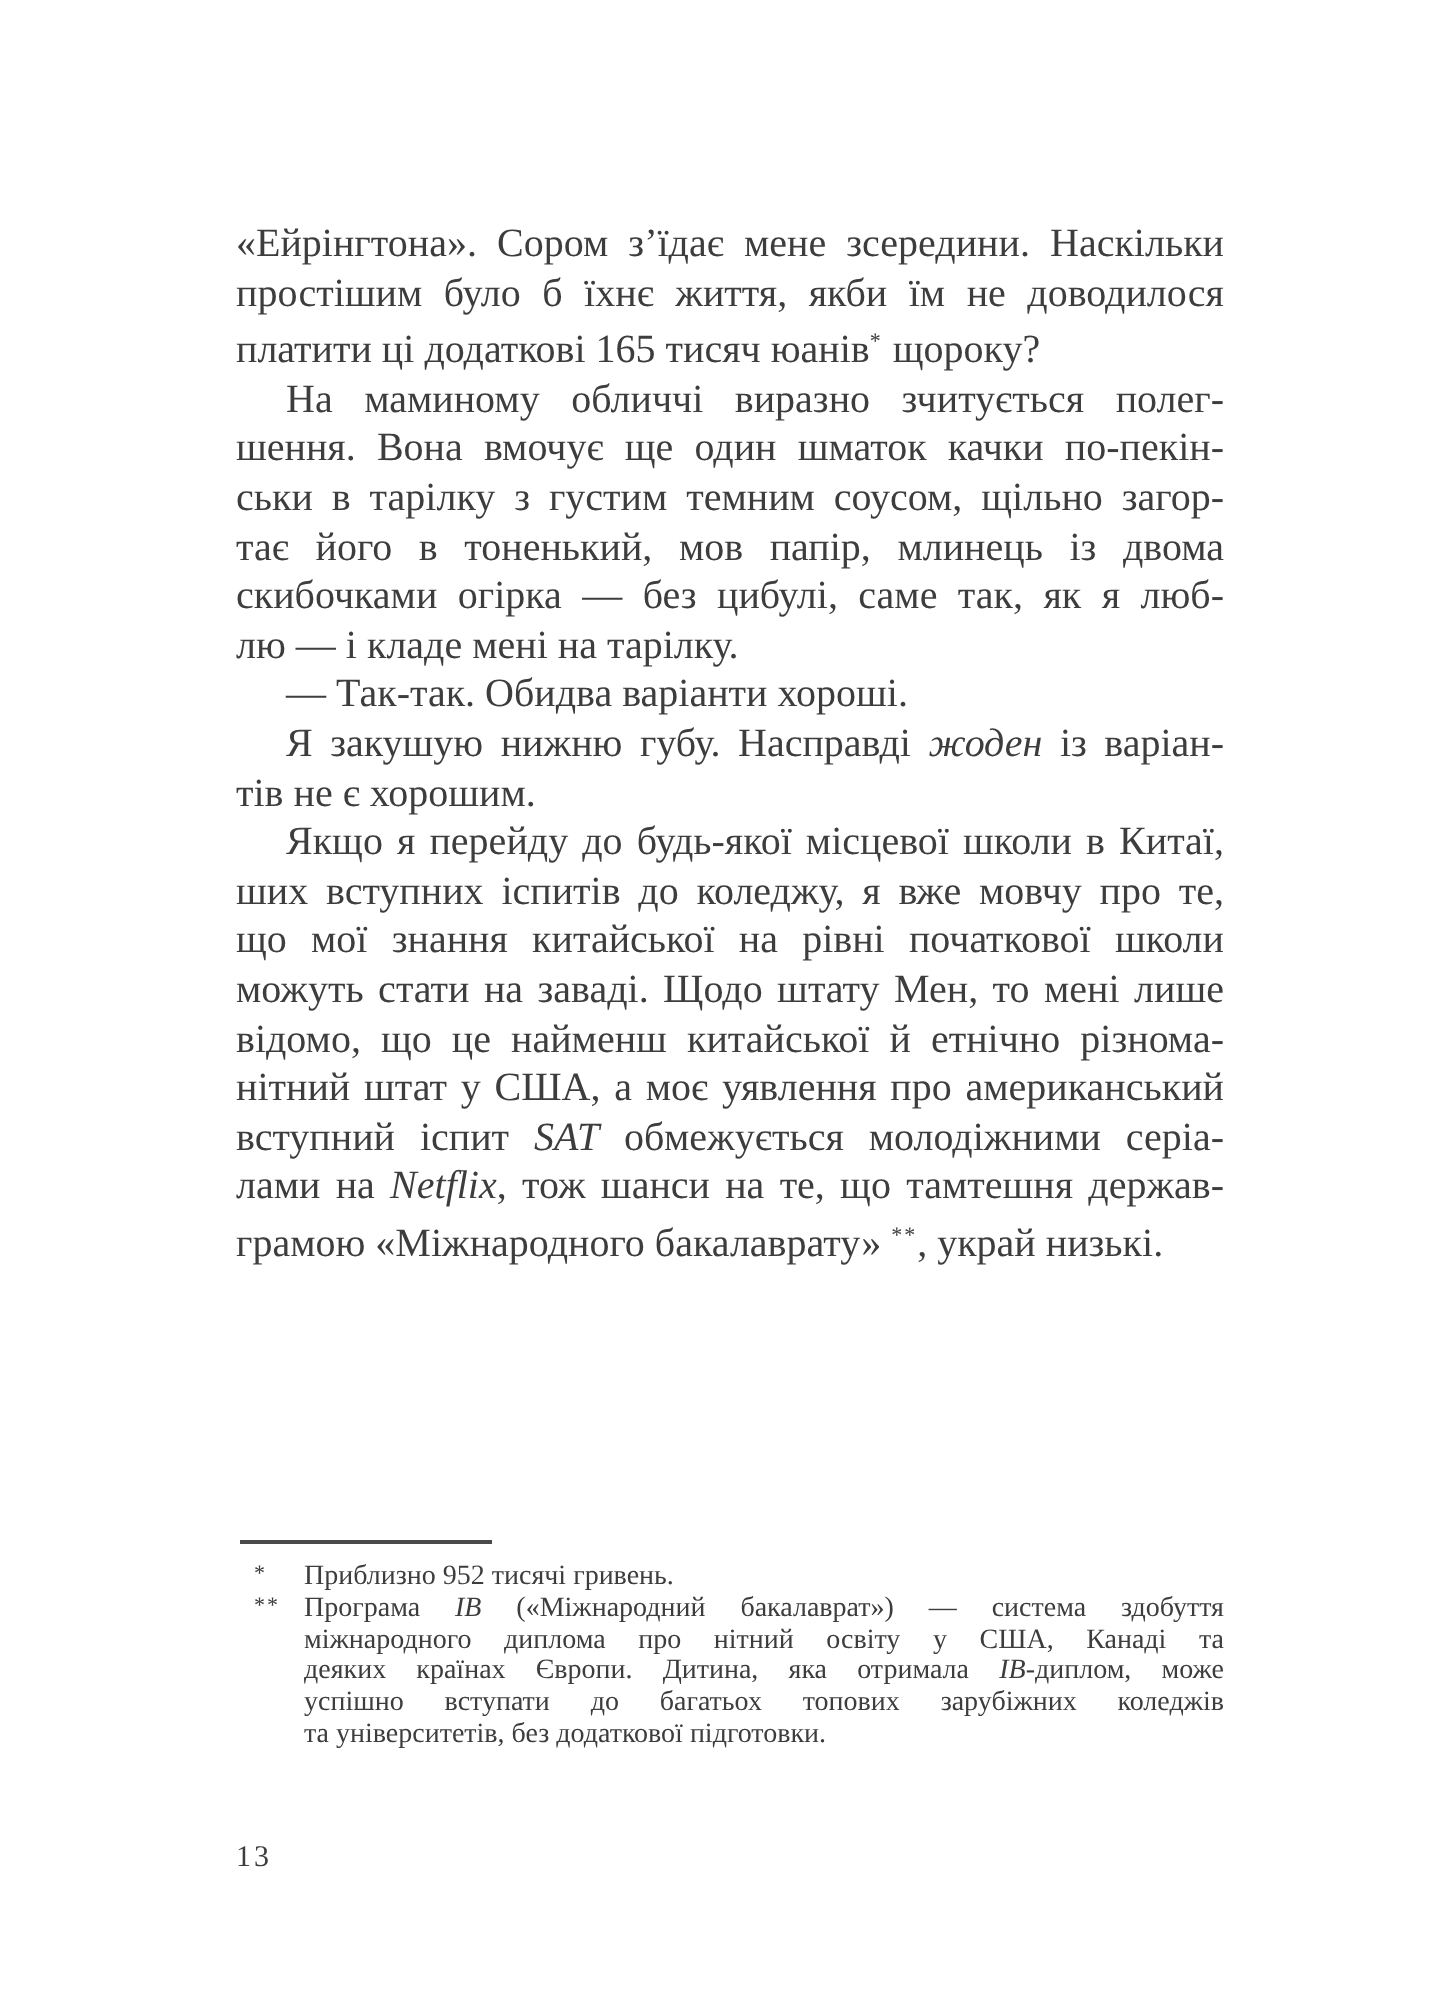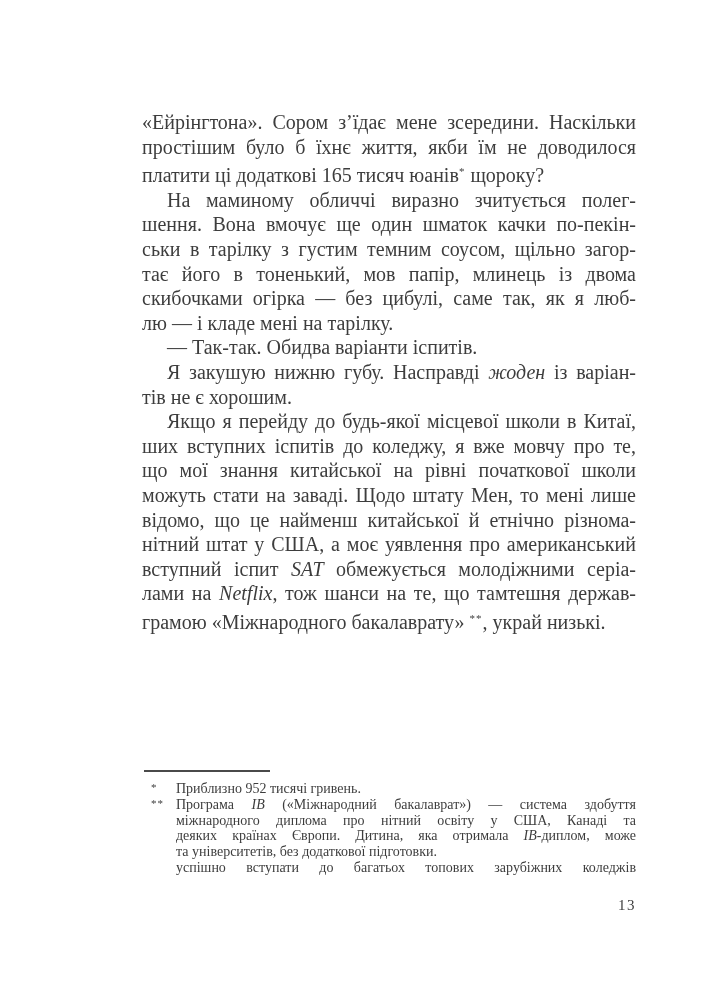--- a/index.html
+++ b/index.html
@@ -12,21 +12,20 @@
     background: #ffffff;
     overflow: hidden;
   }
   .page {
     position: relative;
     width: 620px;
     height: 1000px;
     font-family: "Liberation Serif", serif;
     color: #3d3d3d;
     background: #ffffff;
-    margin-left: 24px;
   }
   .body-text {
     position: absolute;
     left: 118px;
     top: 110px;
     width: 494px;
     font-size: 20px;
     line-height: 24.6px;
   }
   .paragraph { margin: 0; }
@@ -70,23 +69,23 @@
     font-size: 11px;
     letter-spacing: 1px;
     position: relative;
     top: -1px;
     flex: none;
   }
   .fn-text { flex: 1; }
   .page-number {
     position: absolute;
     left: 118px;
-    top: 897px;
+    top: 921px;
     width: 494px;
-    text-align: right;
+    text-align: left;
     font-size: 15px;
     letter-spacing: 1.5px;
   }
 </style>
 </head>
 <body>
 
 <div class="page" style="background: rgb(255, 255, 255); color: rgb(61, 61, 61);">
   <main class="body-text">
       <div class="paragraph">
@@ -96,21 +95,21 @@
       </div>
       <div class="paragraph">
         <div class="line indented">На маминому обличчі виразно зчитується полег-</div>
         <div class="line">шення. Вона вмочує ще один шматок качки по-пекін-</div>
         <div class="line">ськи в тарілку з густим темним соусом, щільно загор-</div>
         <div class="line">тає його в тоненький, мов папір, млинець із двома</div>
         <div class="line">скибочками огірка — без цибулі, саме так, як я люб-</div>
         <div class="line last">лю — і кладе мені на тарілку.</div>
       </div>
       <div class="paragraph">
-        <div class="line last indented">— Так-так. Обидва варіанти іспитів.</div>
+        <div class="line last indented">— Так-так. Обидва варіанти хороші.</div>
       </div>
       <div class="paragraph">
         <div class="line indented">Я закушую нижню губу. Насправді <span class="italic">жоден</span> із варіан-</div>
         <div class="line last">тів не є хорошим.</div>
       </div>
       <div class="paragraph">
         <div class="line indented">Якщо я перейду до будь-якої місцевої школи в Китаї,</div>
         <div class="line">ших вступних іспитів до коледжу, я вже мовчу про те,</div>
         <div class="line">що мої знання китайської на рівні початкової школи</div>
         <div class="line">можуть стати на заваді. Щодо штату Мен, то мені лише</div>
@@ -128,19 +127,19 @@
         <div class="fn-text">
           <div class="line last">Приблизно 952 тисячі гривень.</div>
         </div>
       </div>
       <div class="footnote">
         <div class="fn-marker">**</div>
         <div class="fn-text">
           <div class="line">Програма <span class="italic">IB</span> («Міжнародний бакалаврат») — система здобуття</div>
           <div class="line">міжнародного диплома про нітний освіту у США, Канаді та</div>
           <div class="line">деяких країнах Європи. Дитина, яка отримала <span class="italic">IB</span>-диплом, може</div>
+          <div class="line">успішно вступати до багатьох топових зарубіжних коледжів</div>
           <div class="line last">та університетів, без додаткової підготовки.</div>
-          <div class="line">успішно вступати до багатьох топових зарубіжних коледжів</div>
         </div>
       </div>
     </section>
   <footer class="page-number">13</footer>
 </div>
 
 </body></html>

